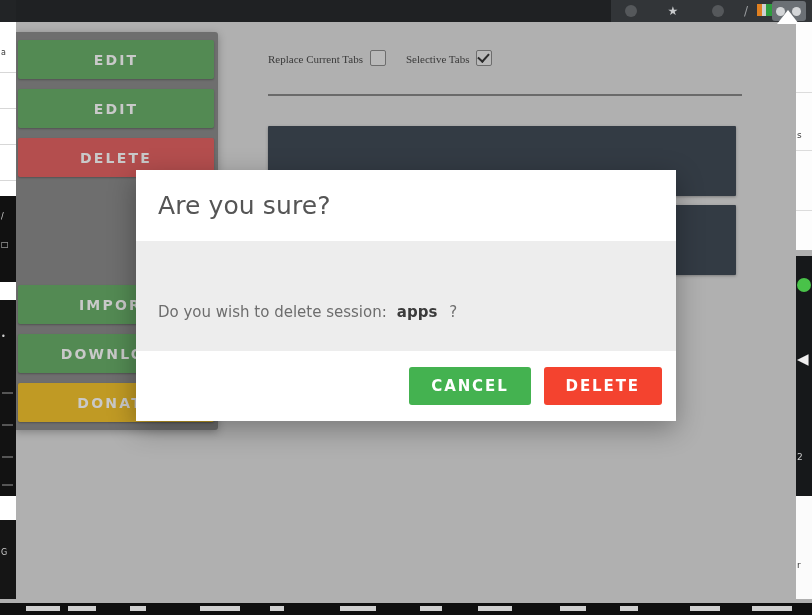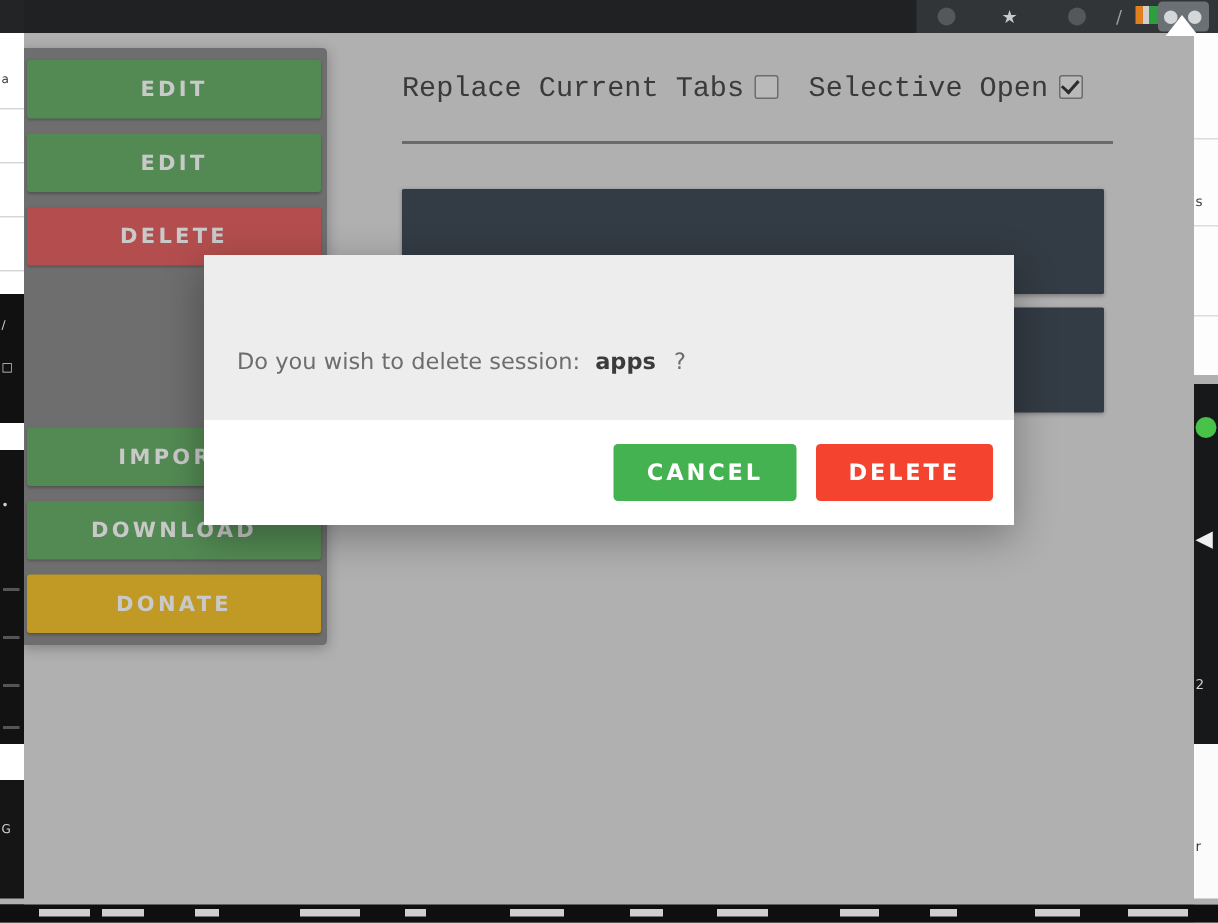--- a/index.html
+++ b/index.html
@@ -179,22 +179,22 @@
     width: 500px;
     z-index: 2;
   }
   .opts-row {
     position: absolute;
     left: 8px; top: 26px;
     height: 24px;
     white-space: nowrap;
   }
   .opt-label {
-    font-family: Liberation Mono, monospace;
-    font-size: 19px;
+    font-family: Liberation Serif, serif;
+    font-size: 11px;
     color: #3a3a3a;
     vertical-align: middle;
     text-align: center;
   }
   .cbx {
     display: inline-block;
     width: 14px; height: 14px;
     border: 1px solid #6d6d6d;
     border-radius: 2px;
     background: #b9b9b9;
@@ -417,21 +417,21 @@
       <button class="side-btn red">DELETE</button>
       <div class="side-gap"></div>
       <button class="side-btn green">IMPORT</button>
       <button class="side-btn green">DOWNLOAD</button>
       <button class="side-btn gold">DONATE</button>
     </div>
 
     <div class="main">
 
       <div class="opts-row">
-        <span class="opt-label">Replace Current Tabs</span><span class="cbx"></span><span class="opt-sep"></span><span class="opt-label">Selective Open</span><span class="cbx checked"></span>
+        <span class="opt-label">Replace Current Tabs</span><span class="cbx"></span><span class="opt-sep"></span><span class="opt-label">Selective Tabs</span><span class="cbx checked"></span>
       </div>
 
       <div class="hr"></div>
 
       <div class="cards">
         <div class="card slate">
           <div class="card-title"></div>
         </div>
         <div class="card slate">
           <div class="card-title"></div>
@@ -464,20 +464,23 @@
     <div class="chrome-icon" style="left:738px;color:#9a9da0;">/</div>
     <div class="chrome-ext" style="left:757px;"></div>
     <div class="chrome-avatar">
       <span class="eye l"></span>
       <span class="eye r"></span>
     </div>
     <div class="chrome-caret"></div>
   </div>
 
   <div class="modal">
+    <div class="modal-head">
+      <div class="modal-title">Are you sure?</div>
+    </div>
     <div class="modal-body">
       <div class="modal-msg">
         <span>Do you wish to delete session:</span><span class="sess">apps</span><span class="qm">?</span>
       </div>
     </div>
     <div class="modal-foot">
       <button class="m-btn cancel">CANCEL</button>
       <button class="m-btn delete">DELETE</button>
     </div>
   </div>

